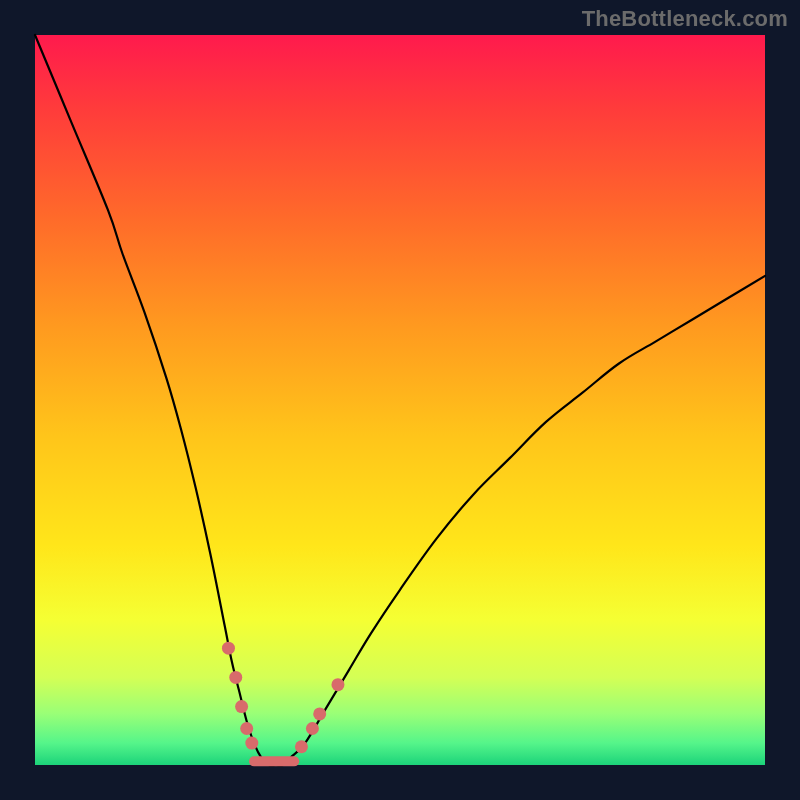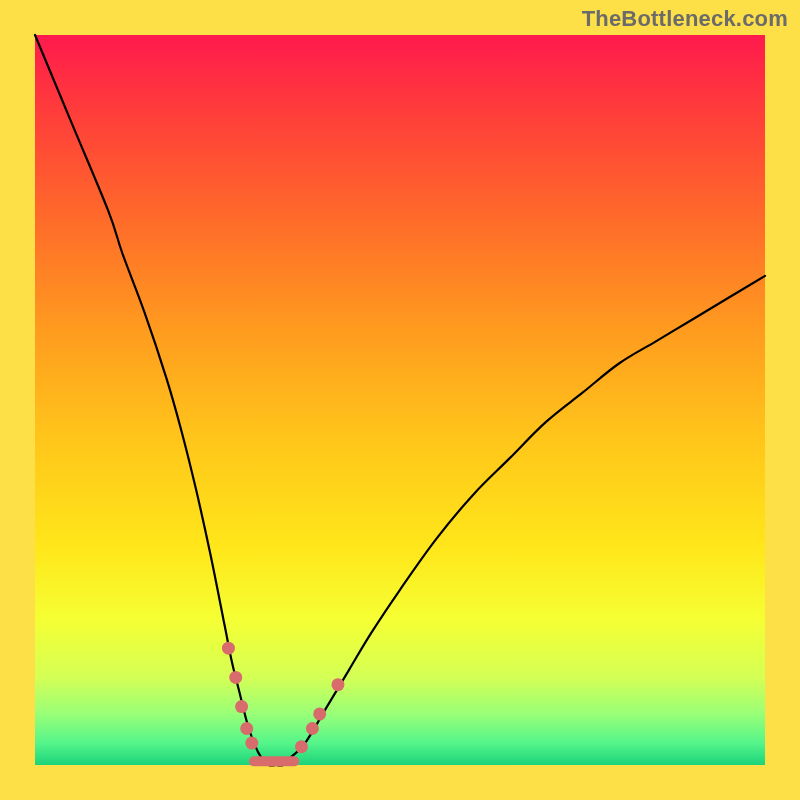--- a/index.html
+++ b/index.html
@@ -7,21 +7,21 @@
     padding: 0;
     width: 800px;
     height: 800px;
     background: #000000;
     overflow: hidden;
   }
   .frame {
     position: relative;
     width: 800px;
     height: 800px;
-    background: #fde047;
+    background: #0f172a;
   }
   .plot-area {
     position: absolute;
     left: 35px;
     top: 35px;
     width: 730px;
     height: 730px;
     background: linear-gradient(to bottom,
       #ff1a4d 0%,
       #ff3b3b 10%,

